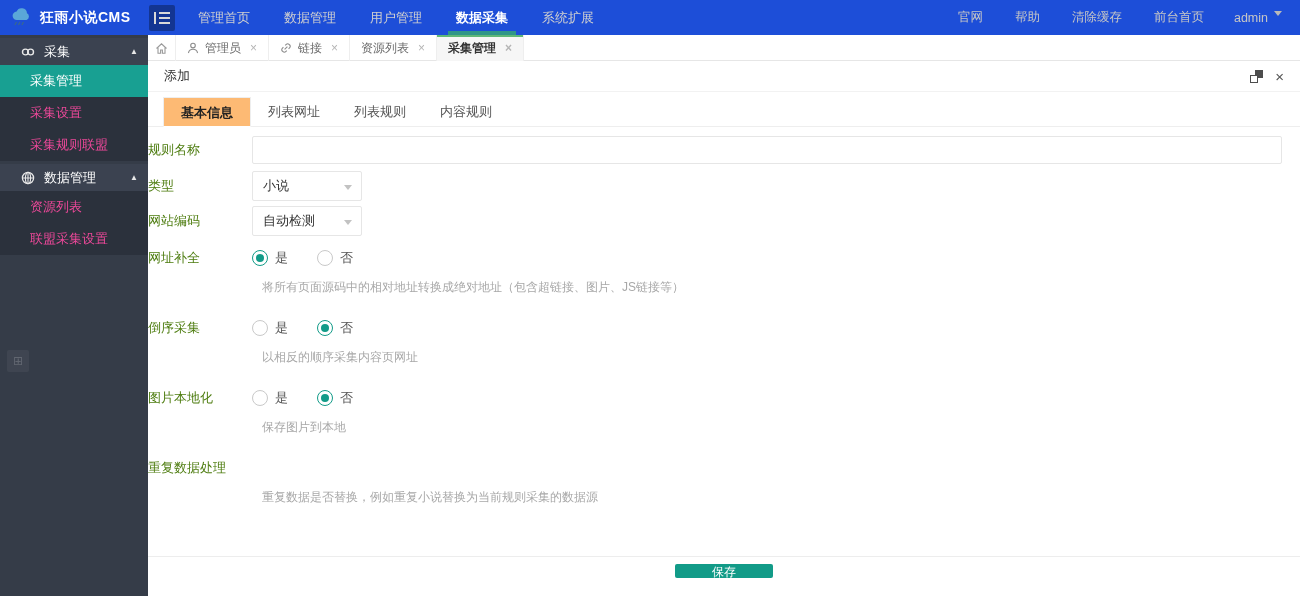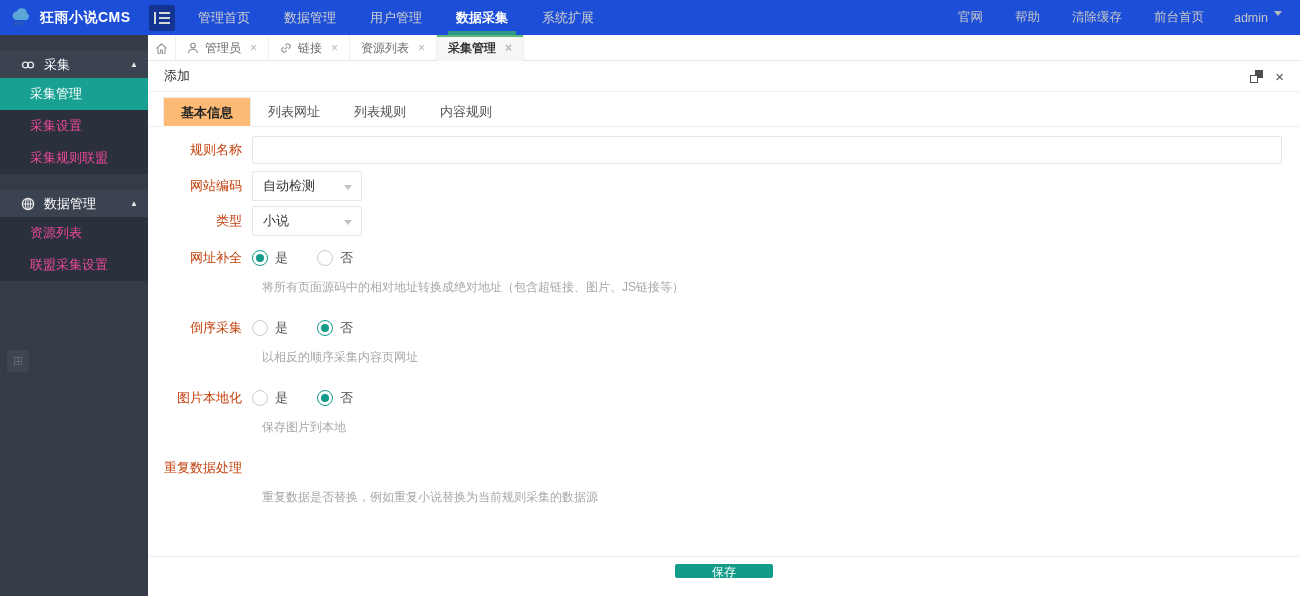--- a/index.html
+++ b/index.html
@@ -27,21 +27,21 @@
   .topright { margin-left:auto; display:flex; align-items:center; height:35px; }
   .tr-item { line-height:35px; padding:16px 16px; font-size:12.5px; color:#c6c6c6; cursor:pointer; }
   .tr-user { display:flex; align-items:flex-start; padding:0 18px 0 14px; color:#c6c6c6;
     font-size:12.5px; cursor:pointer; }
   .caret-down { width:0; height:0; border-left:4px solid transparent; border-right:4px solid transparent;
     border-top:5px solid #b9b9b9; margin-left:6px; }
 
   
   .sidebar { position:absolute; left:0; top:35px; bottom:0; width:148px; background:#353c48; z-index:20; }
   .side-sec-head { height:27px; display:flex; align-items:center; background:#3b4250;
-    color:#fff; font-size:13px; padding:0 10px 0 21px; margin-top:16px; cursor:pointer; }
+    color:#fff; font-size:13px; padding:0 10px 0 21px; margin-top:3px; cursor:pointer; }
   .side-sec-head .sec-label { margin-left:9px; }
   .sec-caret { margin-left:auto; font-size:8px; color:#e8e8e8; }
   .side-items { background:#2b313c; }
   .side-item { height:32px; line-height:32px; padding-left:30px; font-size:13px;
     color:#ec4899; cursor:pointer; }
   .side-item.active { background:#18a092; color:#fff; }
   .side-handle { position:absolute; left:7px; top:315px; width:22px; height:22px;
     background:rgba(255,255,255,.05); border-radius:2px; color:rgba(255,255,255,.18);
     font-size:12px; text-align:center; line-height:22px; }
 
@@ -73,22 +73,22 @@
   .inner-tabs { display:flex; padding-left:15px; margin-top:5px;
     border-bottom:1px solid #eee; height:30px; }
   .itab { height:30px; line-height:30px; padding:0 17px; font-size:13px; color:#555;
     cursor:pointer; position:relative; }
   .itab.active { background:#fdba74; border:1px solid #eee; border-bottom:1px solid #fff;
     margin-bottom:-1px; color:#222; font-weight:bold; }
 
   
   .form { padding-top:9px; }
   .frow { display:flex; align-items:flex-start; }
-  .flabel { width:104px; min-width:104px; text-align:right; padding-right:10px;
-    font-size:13px; color:#c2410c; }
+  .flabel { width:104px; min-width:104px; padding-right:10px;
+    font-size:13px; color:#4d7c0f; }
   .fctrl { flex:1; margin-right:18px; }
   .row-input { margin-bottom:7px; }
   .row-input .flabel { line-height:28px; }
   .text-input { width:100%; height:28px; border:1px solid #e6e6e6; border-radius:2px;
     padding:0 10px; font-size:13px; color:#333; outline:none;
     font-family:"Liberation Sans","DejaVu Sans",sans-serif; }
   .row-select { margin-bottom:5px; }
   .row-select .flabel { line-height:30px; }
   .select { position:relative; width:110px; height:30px; border:1px solid #e6e6e6;
     border-radius:2px; background:#fff; cursor:pointer; }
@@ -257,39 +257,39 @@
     <div class="form">
 
       <div class="frow row-input">
         <div class="flabel">规则名称</div>
         <div class="fctrl">
           <input class="text-input" type="text" value="" style="">
         </div>
       </div>
 
       <div class="frow row-select">
+        <div class="flabel">类型</div>
+        <div class="fctrl">
+          <div class="select">
+            <div class="val">小说</div>
+            <span class="arrow"></span>
+          </div>
+        </div>
+      </div>
+
+      <div class="frow row-select">
         <div class="flabel">网站编码</div>
         <div class="fctrl">
           <div class="select">
             <div class="val">自动检测</div>
             <span class="arrow"></span>
           </div>
         </div>
       </div>
 
-      <div class="frow row-select">
-        <div class="flabel">类型</div>
-        <div class="fctrl">
-          <div class="select">
-            <div class="val">小说</div>
-            <span class="arrow"></span>
-          </div>
-        </div>
-      </div>
-
       <div class="fblock">
         <div class="frow row-radio">
           <div class="flabel">网址补全</div>
           <div class="fctrl rgroup">
             <span class="ritem">
               <span class="radio checked"></span>
               <span class="rlabel">是</span>
             </span>
             <span class="ritem">
               <span class="radio"></span>

